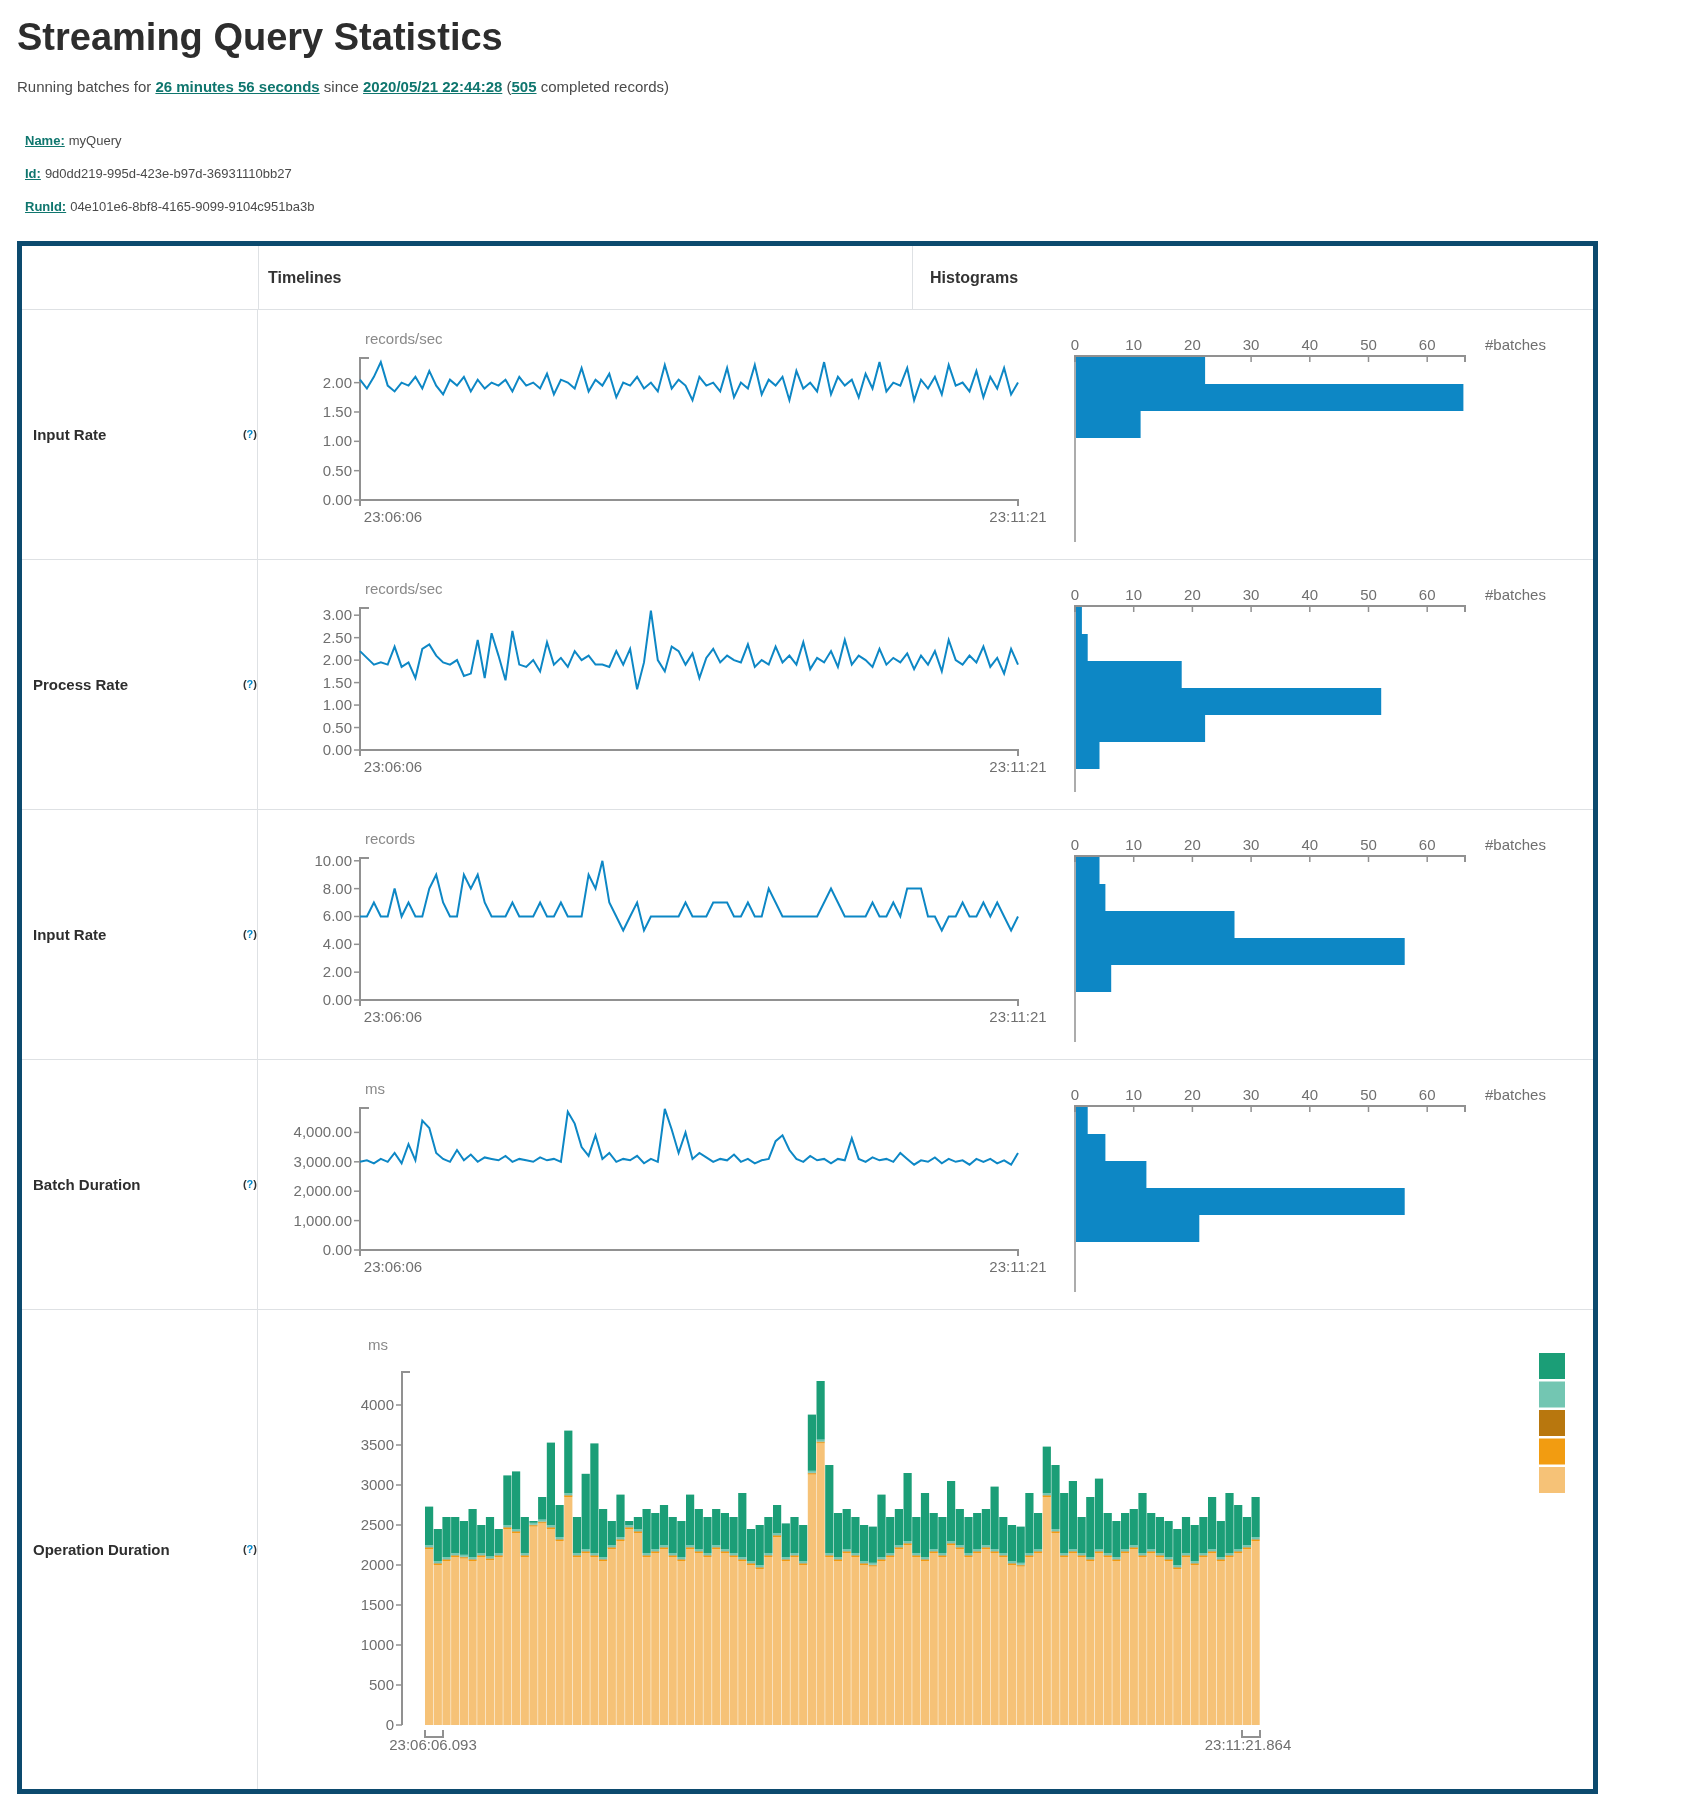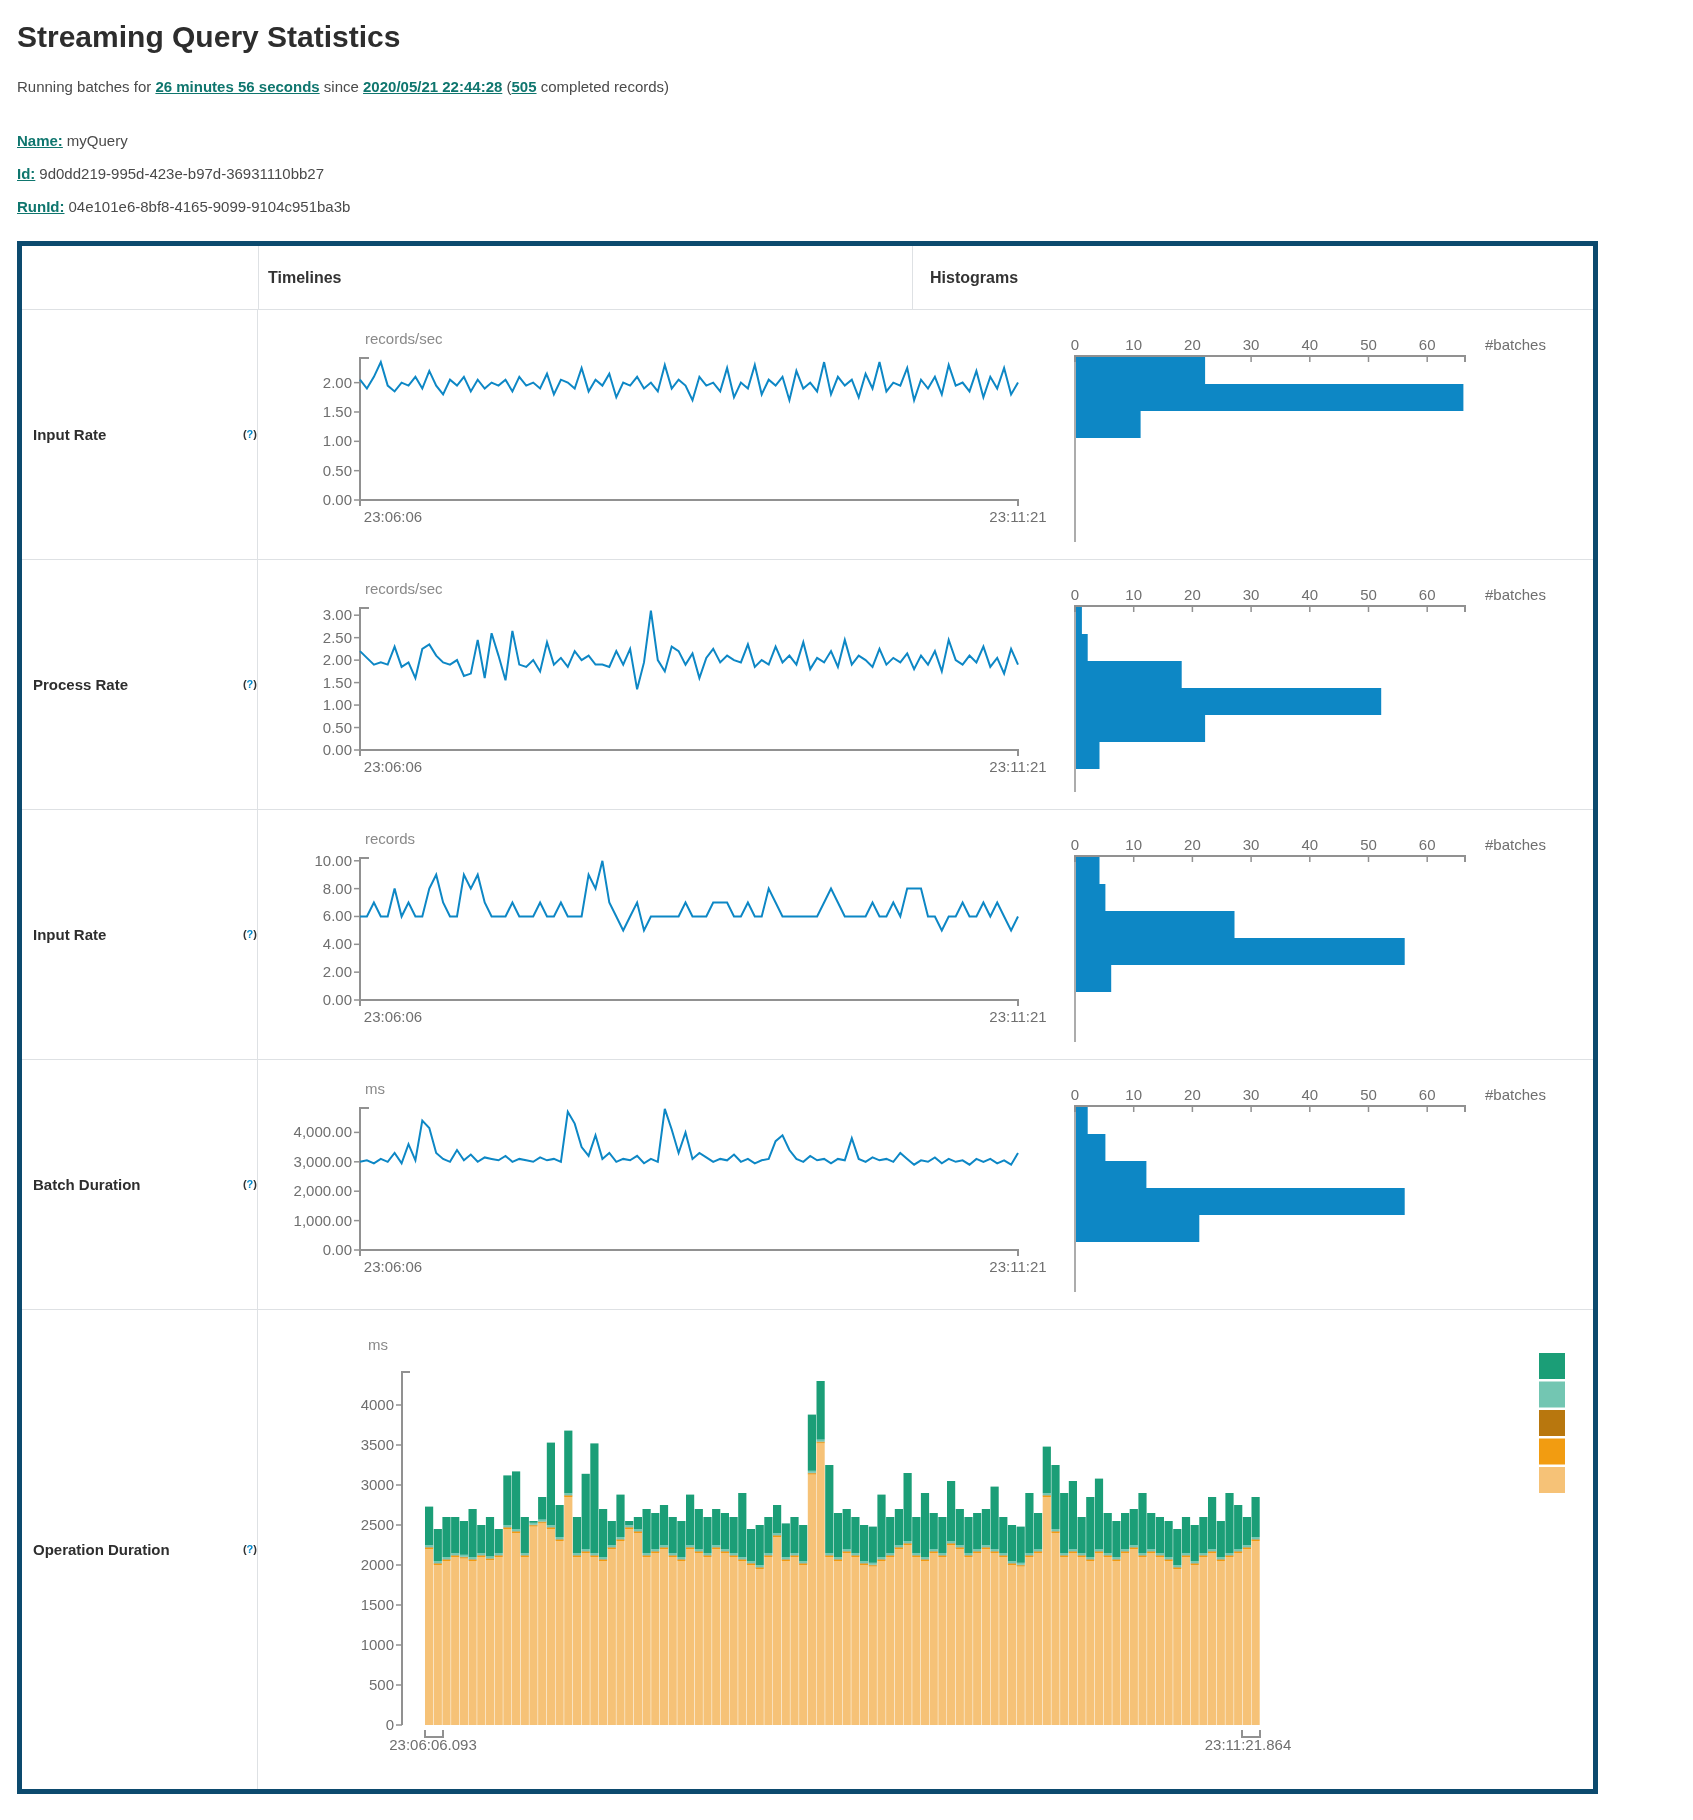--- a/index.html
+++ b/index.html
@@ -1,21 +1,21 @@
 <!DOCTYPE html>
 <html><head>
 <meta charset="utf-8">
 <style>
   html,body{margin:0;padding:0;background:#fff;}
   body{width:1693px;height:1820px;overflow:hidden;font-family:"Liberation Sans","DejaVu Sans",sans-serif;color:#444;}
   .page{padding:14px 0 0 17px;}
-  h1{font-size:30px;line-height:34px;margin:6px 0 22px 0;color:#2d2d2d;font-weight:bold;}
+  h1{font-size:38px;line-height:34px;margin:6px 0 22px 0;color:#2d2d2d;font-weight:bold;}
   .subtitle{font-size:15px;line-height:21px;margin:0 0 34px 0;color:#4a4a4a;}
   .subtitle b,.meta b{color:#0f766e;text-decoration:underline;}
-  .meta{margin:8px 0 0 0;font-size:15px;}
+  .meta{margin:8px 0 0 8px;font-size:13px;}
   .meta-line{line-height:20px;margin-bottom:13px;color:#4a4a4a;}
   .meta-line b{margin-right:4px;}
   .stats-table{margin-top:24px;width:1571px;border:5px solid #0c4a6e;}
   .thead{display:flex;height:63px;border-bottom:1px solid #dee1e4;}
   .th{display:flex;align-items:center;font-weight:bold;font-size:16px;color:#333;}
   .th-label{width:236px;border-right:1px solid #dee1e4;}
   .th-timelines{width:654px;border-right:1px solid #dee1e4;padding-left:9px;box-sizing:border-box;}
   .th-hist{flex:1;padding-left:17px;}
   .trow{display:flex;border-bottom:1px solid #dee1e4;height:249px;}
   .trow:last-child{border-bottom:none;height:479px;}

